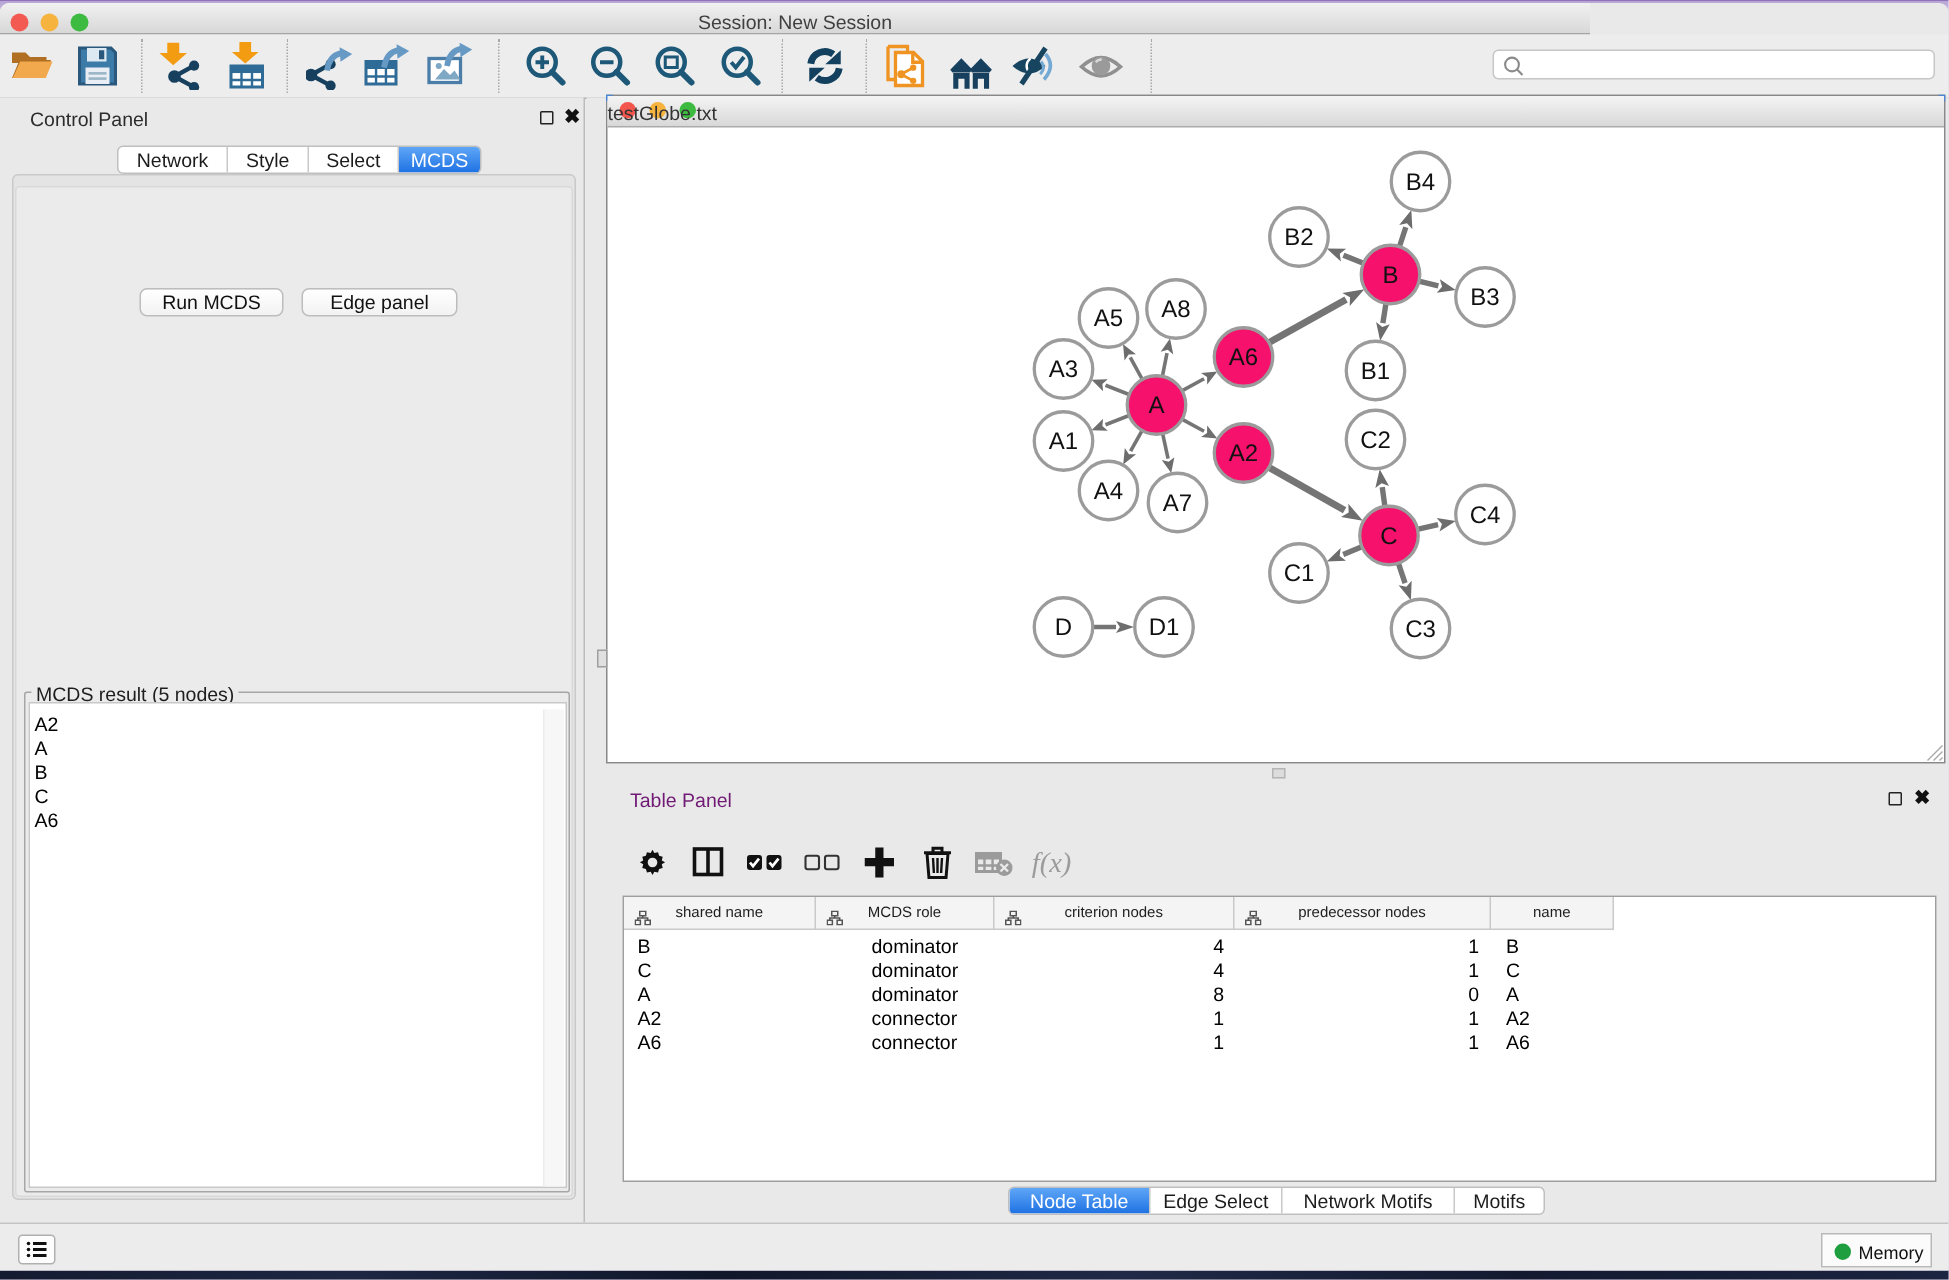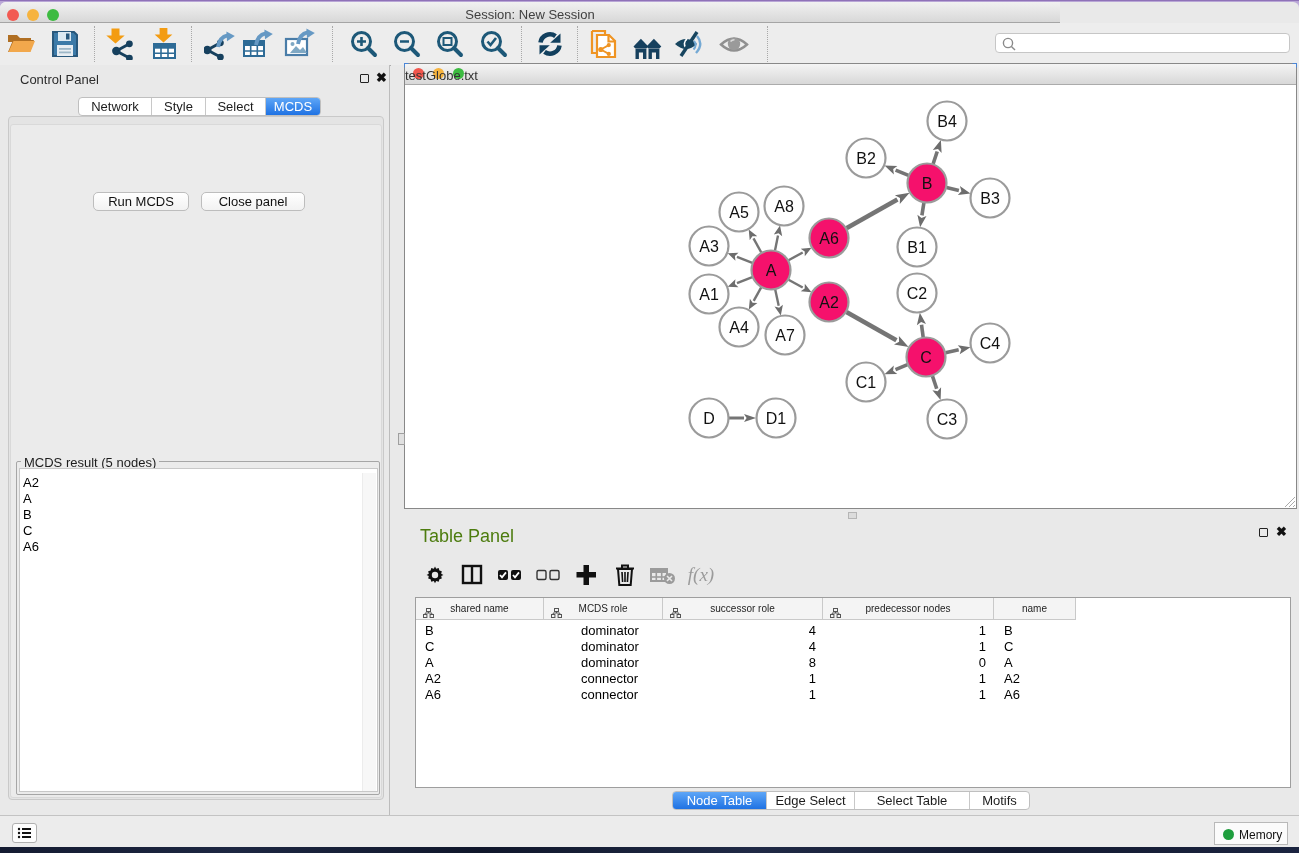--- a/index.html
+++ b/index.html
@@ -178,21 +178,21 @@
 <div class="clo" style="left:376px;top:8px">✖</div>
 <div class="abs" style="left:8px;top:51px;width:376px;height:684px;background:#e4e4e4;border:1px solid #c9c9c9;border-radius:4px"></div>
 <div class="abs" style="left:10px;top:59px;width:372px;height:674px;background:#ebebeb;border:1px solid #d9d9d9;border-radius:3px"></div>
 <div class="seg" style="left:78px;top:32px;width:243px;height:19px">
         <div style="width:72px">Network</div>
         <div style="width:54px">Style</div>
         <div style="width:60px">Select</div>
         <div class="sel" style="flex:1">MCDS</div>
       </div>
 <div class="btn" style="left:93px;top:127px;width:96px;height:19px;line-height:18px">Run MCDS</div>
-<div class="btn" style="left:201px;top:127px;width:104px;height:19px;line-height:18px">Close panel</div>
+<div class="btn" style="left:201px;top:127px;width:104px;height:19px;line-height:18px">Edge panel</div>
 <div class="abs" style="left:16px;top:396px;width:364px;height:334px;border:1px solid #a6a6a6;border-radius:2px"></div>
 <div class="abs" style="left:21px;top:390px;background:#ebebeb;padding:0 3px;font-size:13px;color:#1d1d1d">MCDS result (5 nodes)</div>
 <div class="abs" style="left:19px;top:403px;width:359px;height:324px;background:#fff;border:1px solid #c8c8c8">
         <div class="abs" style="right:1px;top:4px;width:14px;height:318px;background:#f7f7f7;border-left:1px solid #ececec"></div>
         <div class="abs" style="left:3px;top:6px;font-size:13px;line-height:16px;color:#000">A2<br>A<br>B<br>C<br>A6</div>
       </div>
 </div>
 <div id="rightpane">
 <div id="netwin">
 <svg class="abs" width="5" height="5" style="left:-1px;top:-1px" viewBox="0 0 5 5">
@@ -293,21 +293,21 @@
 </div>
 <svg class="abs" width="14" height="14" style="right:0;bottom:0" viewBox="0 0 14 14">
           <line x1="13" y1="3" x2="3" y2="13" stroke="#aaa" stroke-width="1"></line>
           <line x1="13" y1="7" x2="7" y2="13" stroke="#aaa" stroke-width="1"></line>
           <line x1="13" y1="11" x2="11" y2="13" stroke="#aaa" stroke-width="1"></line>
         </svg>
 </div>
 <div class="abs" style="left:7px;top:368px;width:7px;height:12px;background:#e0e0e0;border:1px solid #9f9f9f"></div>
 <div class="abs" style="left:457px;top:447px;width:9px;height:7px;background:#dcdcdc;border:1px solid #b5b5b5"></div>
 <div id="tablepanel">
-<div class="abs" style="left:29px;top:5px;font-size:18px;color:#4d7c0f">Table Panel</div>
+<div class="abs" style="left:29px;top:5px;font-size:13px;color:#701a75">Table Panel</div>
 <div class="flo" style="left:868px;top:7px"></div>
 <div class="clo" style="left:885px;top:6px">✖</div>
 <div style="position:absolute;left:28px;top:36px;width:32px;height:32px"><svg width="32" height="32" viewBox="0 0 32 32">
             <path d="M16 9.5 l1.2 2.2 2.5 -0.6 0.7 2.4 2.4 0.7 -0.6 2.5 2.2 1.2 -2.2 1.2 0.6 2.5 -2.4 0.7 -0.7 2.4 -2.5 -0.6 -1.2 2.2 -1.2 -2.2 -2.5 0.6 -0.7 -2.4 -2.4 -0.7 0.6 -2.5 -2.2 -1.2 2.2 -1.2 -0.6 -2.5 2.4 -0.7 0.7 -2.4 2.5 0.6 Z" fill="#111"></path>
             <circle cx="16" cy="18" r="3.2" fill="#e9e9e9"></circle>
           </svg></div>
 <div style="position:absolute;left:65px;top:36px;width:32px;height:32px"><svg width="32" height="32" viewBox="0 0 32 32">
             <rect x="7" y="9" width="18" height="17" fill="none" stroke="#111" stroke-width="2.4"></rect>
             <line x1="16" y1="9" x2="16" y2="26" stroke="#111" stroke-width="2.4"></line>
           </svg></div>
@@ -354,21 +354,21 @@
               <rect x="7.1" y="6.5" width="3.4" height="3" fill="none" stroke="#555" stroke-width="1"></rect>
               <path d="M5.5 3.5 v1.5 M2.2 6.5 v-1.5 h6.6 v1.5" fill="none" stroke="#555" stroke-width="1"></path>
             </svg></div>
 <div class="hcell" style="left:128px;width:119px">MCDS role</div>
 <div class="abs" style="left:135px;top:6px"><svg width="11" height="10" viewBox="0 0 11 10">
               <rect x="3.5" y="0.5" width="4" height="3" fill="none" stroke="#555" stroke-width="1"></rect>
               <rect x="0.5" y="6.5" width="3.4" height="3" fill="none" stroke="#555" stroke-width="1"></rect>
               <rect x="7.1" y="6.5" width="3.4" height="3" fill="none" stroke="#555" stroke-width="1"></rect>
               <path d="M5.5 3.5 v1.5 M2.2 6.5 v-1.5 h6.6 v1.5" fill="none" stroke="#555" stroke-width="1"></path>
             </svg></div>
-<div class="hcell" style="left:247px;width:160px">successor role</div>
+<div class="hcell" style="left:247px;width:160px">criterion nodes</div>
 <div class="abs" style="left:254px;top:6px"><svg width="11" height="10" viewBox="0 0 11 10">
               <rect x="3.5" y="0.5" width="4" height="3" fill="none" stroke="#555" stroke-width="1"></rect>
               <rect x="0.5" y="6.5" width="3.4" height="3" fill="none" stroke="#555" stroke-width="1"></rect>
               <rect x="7.1" y="6.5" width="3.4" height="3" fill="none" stroke="#555" stroke-width="1"></rect>
               <path d="M5.5 3.5 v1.5 M2.2 6.5 v-1.5 h6.6 v1.5" fill="none" stroke="#555" stroke-width="1"></path>
             </svg></div>
 <div class="hcell" style="left:407px;width:171px">predecessor nodes</div>
 <div class="abs" style="left:414px;top:6px"><svg width="11" height="10" viewBox="0 0 11 10">
               <rect x="3.5" y="0.5" width="4" height="3" fill="none" stroke="#555" stroke-width="1"></rect>
               <rect x="0.5" y="6.5" width="3.4" height="3" fill="none" stroke="#555" stroke-width="1"></rect>
@@ -398,21 +398,21 @@
 <div class="trow" style="left:588px;top:73px">A2</div>
 <div class="trow" style="left:9px;top:89px">A6</div>
 <div class="trow" style="left:165px;top:89px">connector</div>
 <div class="trow" style="left:247px;top:89px;width:153px;text-align:right">1</div>
 <div class="trow" style="left:407px;top:89px;width:163px;text-align:right">1</div>
 <div class="trow" style="left:588px;top:89px">A6</div>
 </div>
 <div class="seg" style="left:281px;top:270px;width:358px;height:19px">
           <div class="sel" style="width:93px">Node Table</div>
           <div style="width:88px">Edge Select</div>
-          <div style="width:115px">Select Table</div>
+          <div style="width:115px">Network Motifs</div>
           <div style="flex:1">Motifs</div>
         </div>
 </div>
 </div>
 <div class="abs" style="left:0;top:813px;width:1299px;height:32px;background:#ececec;border-top:1px solid #c3c3c3">
 <div class="abs" style="left:12px;top:7px;width:25px;height:20px;background:#fdfdfd;border:1px solid #b0b0b0;border-radius:3px"><svg width="23" height="18" viewBox="0 0 23 18">
           <circle cx="6" cy="5" r="1.2" fill="#111"></circle>
           <rect x="9" y="4" width="9" height="2" fill="#111"></rect>
           <circle cx="6" cy="9" r="1.2" fill="#111"></circle>
           <rect x="9" y="8" width="9" height="2" fill="#111"></rect>

